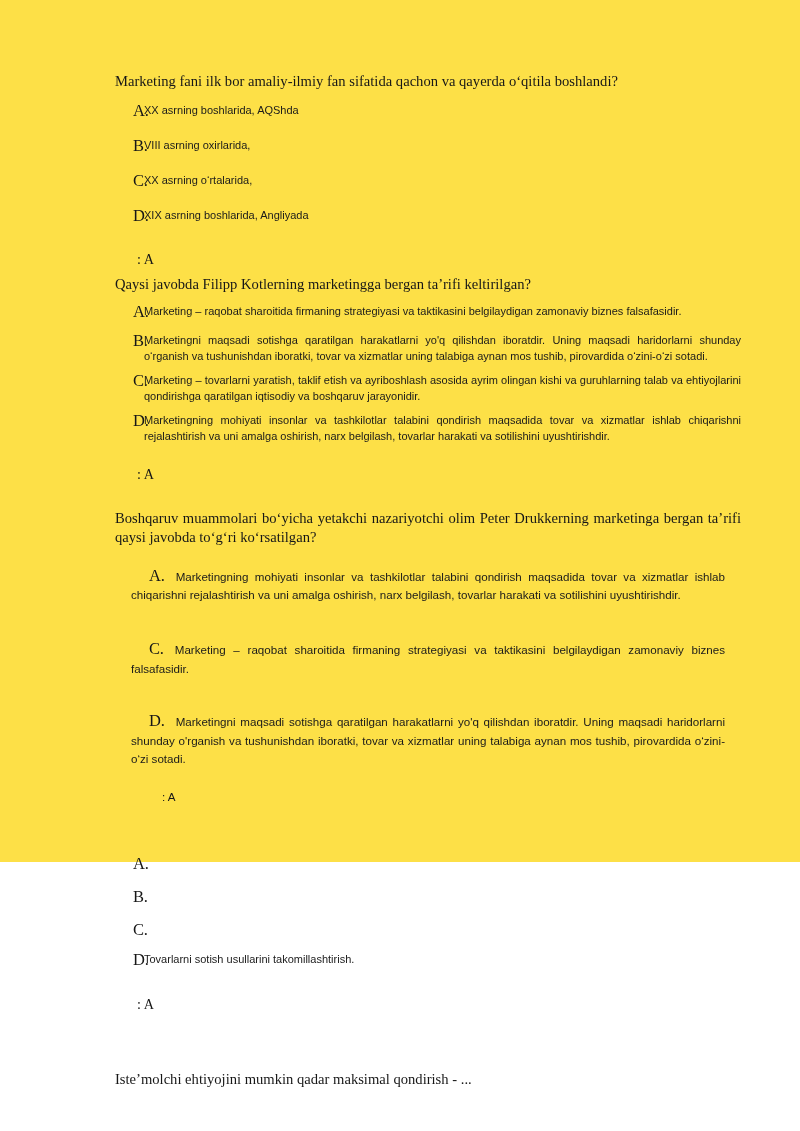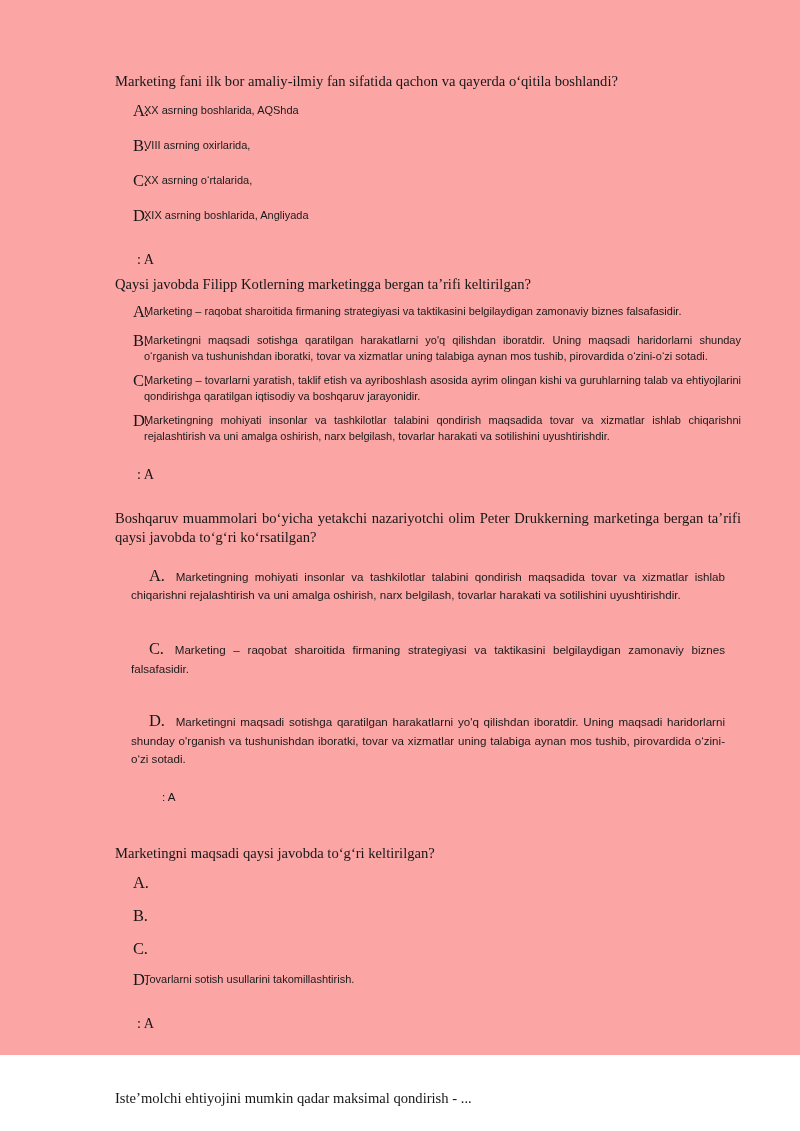--- a/index.html
+++ b/index.html
@@ -14,22 +14,22 @@
     overflow: hidden;
     font-family: "Liberation Serif", serif;
     color: #1c1c1c;
     -webkit-font-smoothing: antialiased;
   }
 
   .page {
     position: absolute;
     left: 0; top: 0;
     width: 800px;
-    height: 1055px;
-    background: #fca5a5;
+    height: 862px;
+    background: #fde047;
   }
 
   
   .content {
     position: absolute;
     left: 115px;
     top: 72px;
     width: 626px;
   }
 
@@ -206,21 +206,20 @@
         <div class="sp-2"></div>
         <p class="opt-hang"><span class="letter-inline">D.</span><span class="gap"></span><span>Marketingni maqsadi sotishga qaratilgan harakatlarni yo'q qilishdan iboratdir. Uning maqsadi haridorlarni shunday o'rganish va tushunishdan iboratki, tovar va xizmatlar uning talabiga aynan mos tushib, pirovardida o‘zini-o‘zi sotadi.</span></p>
       </div>
       <div class="sp-4"></div>
       <p class="answer sans">: A</p>
     </div>
 
     <div class="sp-40"></div>
 
     <div>
-      <p class="q-head">Marketingni maqsadi qaysi javobda to‘g‘ri keltirilgan?</p>
       <div class="sp-8"></div>
       <ul class="options">
         <li class="opt tight">
           <span class="letter">A.</span>
         </li>
         <div class="sp-8"></div>
         <li class="opt tight">
           <span class="letter">B.</span>
         </li>
         <div class="sp-8"></div>

